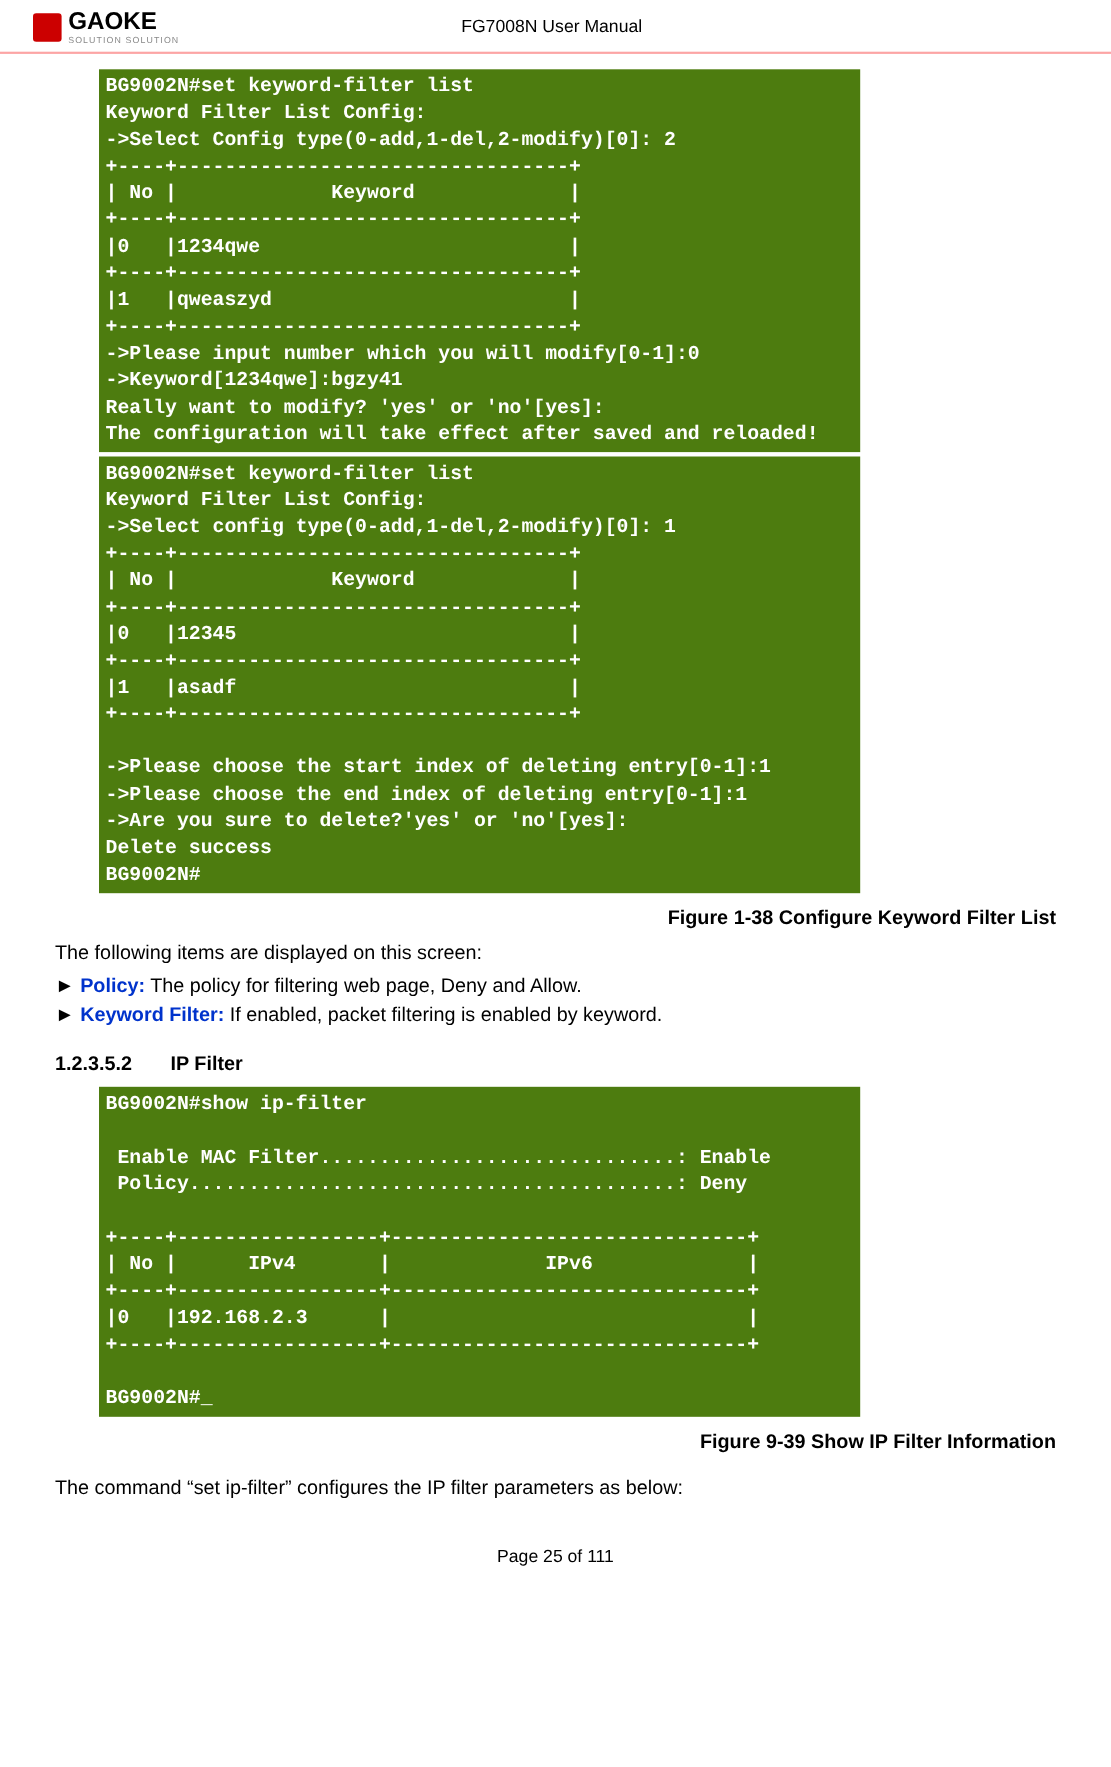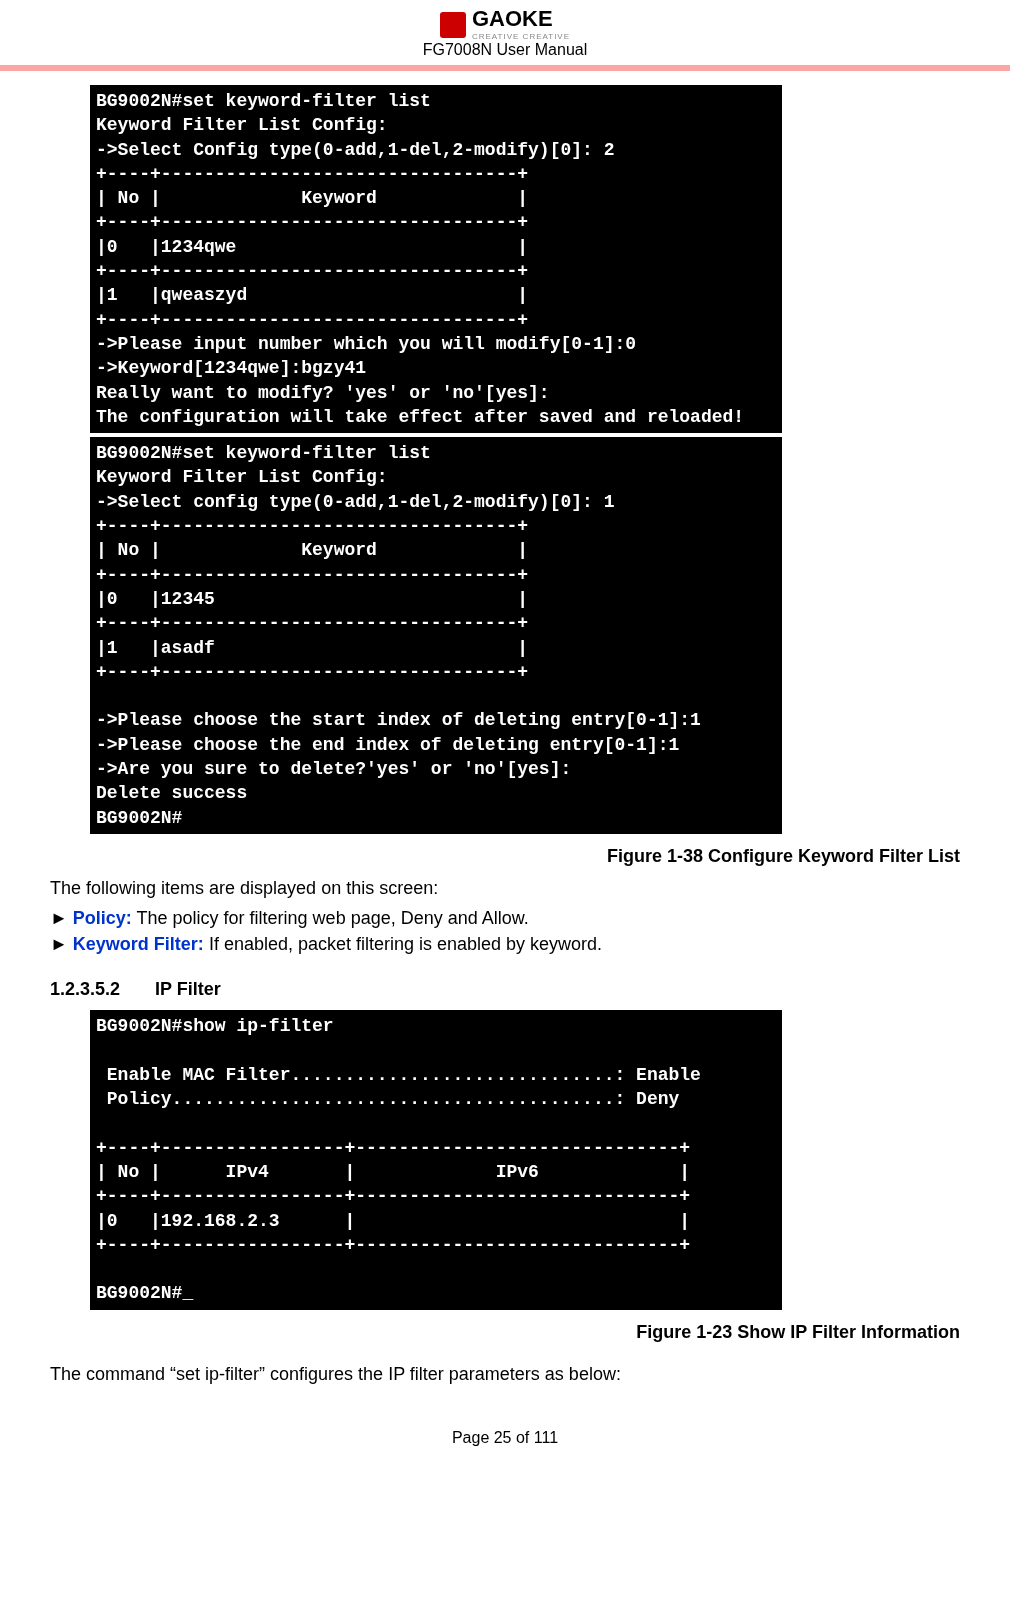--- a/index.html
+++ b/index.html
@@ -10,22 +10,21 @@
       background: #fff;
       width: 1010px;
       margin: 0 auto;
       padding: 0;
     }
     .page-header {
       display: flex;
       align-items: center;
       justify-content: space-between;
       padding: 8px 30px 6px 30px;
-      border-bottom: 6px solid #fca5a5;
-      flex-direction: column;
+      border-bottom: 2px solid #fca5a5;
     }
     .logo-block {
       display: flex;
       align-items: center;
       gap: 6px;
     }
     .logo-mark {
       width: 26px; height: 26px;
       background: #c00;
       border-radius: 3px;
@@ -49,21 +48,21 @@
     .header-title {
       font-size: 16px;
       text-align: center;
       flex: 1;
     }
     .header-spacer { width: 140px; }
     .content {
       padding: 14px 50px 20px 50px;
     }
     .terminal {
-      background: #000000;
+      background: #4d7c0f;
       color: #fff;
       font-family: "Courier New", monospace;
       font-size: 18px;
       font-weight: bold;
       line-height: 1.35;
       padding: 4px 6px;
       white-space: pre;
       margin: 0 auto;
       overflow: hidden;
     }
@@ -102,21 +101,21 @@
     .gap-before-sec { margin-top: 22px; }
   </style>
 </head>
 <body>
 
 <div class="page-header">
   <div class="logo-block">
     <span class="logo-mark"></span>
     <span>
       <span class="logo-text">GAOKE</span>
-      <span class="logo-sub">CREATIVE CREATIVE</span>
+      <span class="logo-sub">SOLUTION SOLUTION</span>
     </span>
   </div>
   <div class="header-title">FG7008N User Manual</div>
   <div class="header-spacer"></div>
 </div>
 
 <div class="content">
 
   <div class="terminal-wrap1">
     <div class="terminal" id="term1">BG9002N#set keyword-filter list
@@ -180,19 +179,19 @@
 
 +----+-----------------+------------------------------+
 | No |      IPv4       |             IPv6             |
 +----+-----------------+------------------------------+
 |0   |192.168.2.3      |                              |
 +----+-----------------+------------------------------+
 
 BG9002N#_</div>
   </div>
 
-  <div class="fig-caption">Figure 1-23    Show IP Filter Information</div>
+  <div class="fig-caption">Figure 9-39    Show IP Filter Information</div>
 
   <p class="body-text" style="margin-top:18px;">The command “set ip-filter” configures the IP filter parameters as below:</p>
 
 </div>
 
 <div class="page-footer">Page 25 of 111</div>
 
 </body></html>

